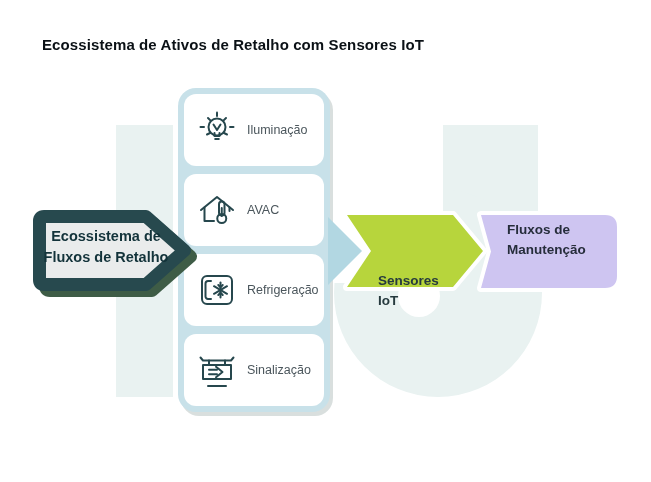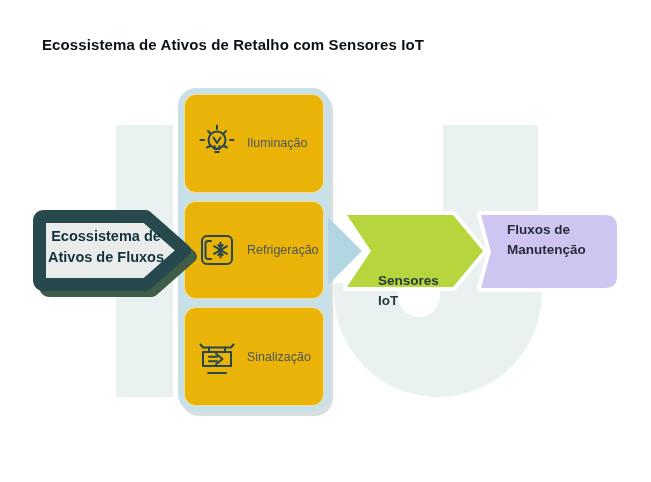--- a/index.html
+++ b/index.html
@@ -18,21 +18,21 @@
   }
 
   
   .asset-group{
     position:absolute;left:178px;top:88px;width:152px;height:324px;z-index:2;
     background:#c8e1e9;border-radius:18px;box-sizing:border-box;
     padding:6px;display:flex;flex-direction:column;gap:8px;
     box-shadow:3px 4px 0 rgba(46,77,72,0.18);
   }
   .asset-card{
-    flex:1;background:#eab308;border:1px solid rgba(255,255,255,.55);
+    flex:1;background:#ffffff;border:1px solid rgba(255,255,255,.55);
     border-radius:12px;display:flex;align-items:center;gap:8px;
     padding-left:10px;box-sizing:border-box;
   }
   .asset-card .icon{width:44px;height:44px;flex:0 0 44px;}
   .asset-card .icon svg{width:44px;height:44px;}
   .card-label{font-size:12.5px;color:#4b565c;}
 
   
   .node-text{position:absolute;z-index:4;font-weight:700;}
   .source-text{
@@ -84,20 +84,35 @@
             <path d="M13,10 L15.6,12.6"></path>
             <path d="M31,10 L28.4,12.6"></path>
             <path d="M12,26.5 L15,25"></path>
             <path d="M32,26.5 L29,25"></path>
           </g>
         </svg>
       </span>
       <span class="card-label">Iluminação</span>
     </div>
 
+    <div class="asset-card">
+      <span class="icon">
+        <svg viewBox="0 0 44 44">
+          <g class="ic">
+            <path d="M6,22 L22,9 L38,22"></path>
+            <path d="M9.5,19.5 V33 H19"></path>
+            <path d="M34.5,19.5 V23"></path>
+            <rect x="24" y="13.5" width="5.5" height="14" rx="2.75"></rect>
+            <circle cx="26.75" cy="30.5" r="4.5"></circle>
+            <path d="M26.75,20 V28"></path>
+          </g>
+        </svg>
+      </span>
+      <span class="card-label">AVAC</span>
+    </div>
 
     <div class="asset-card">
       <span class="icon">
         <svg viewBox="0 0 44 44">
           <g class="ic">
             <rect x="7" y="8" width="30" height="28" rx="5"></rect>
             <path d="M16,13 H13 a2.5,2.5 0 0 0 -2.5,2.5 V28.5 a2.5,2.5 0 0 0 2.5,2.5 H16"></path>
             <path d="M25.5,14.5 V29.5"></path>
             <path d="M19,18.2 L32,25.8"></path>
             <path d="M19,25.8 L32,18.2"></path>
@@ -137,21 +152,21 @@
 
     <path d="M44,216.5 H146 L184.5,250.5 L146,284.5 H44 Q39.5,284.5 39.5,280 V221 Q39.5,216.5 44,216.5 Z" fill="#eaecec" stroke="#27494e" stroke-width="13" stroke-linejoin="round"></path>
 
     <path d="M347,215 H453 L483,251 L453,287 H347 L371,251 Z" fill="#b7d53c" stroke="#ffffff" stroke-width="8" stroke-linejoin="round" paint-order="stroke"></path>
 
     <path d="M481,215 H605 Q617,215 617,227 V276 Q617,288 605,288 H481 L491,251.5 Z" fill="#cec5f1" stroke="#ffffff" stroke-width="8" stroke-linejoin="round" paint-order="stroke"></path>
   </svg>
 
   <div class="node-text source-text">
     <div>Ecossistema de</div>
-    <div>Ativos de Fluxos</div>
+    <div>Fluxos de Retalho</div>
   </div>
 
   <div class="node-text sensor-text">
     <div>Sensores</div>
     <div>IoT</div>
   </div>
 
   <div class="node-text output-text">
     <div>Fluxos de</div>
     <div>Manutenção</div>

